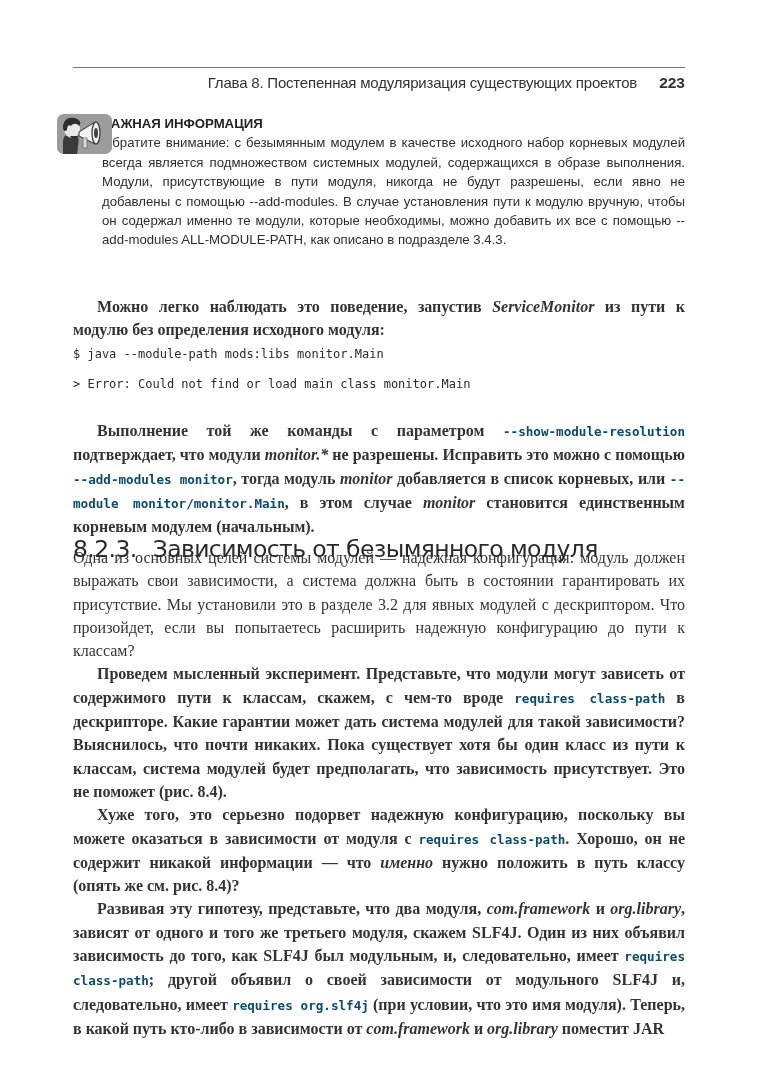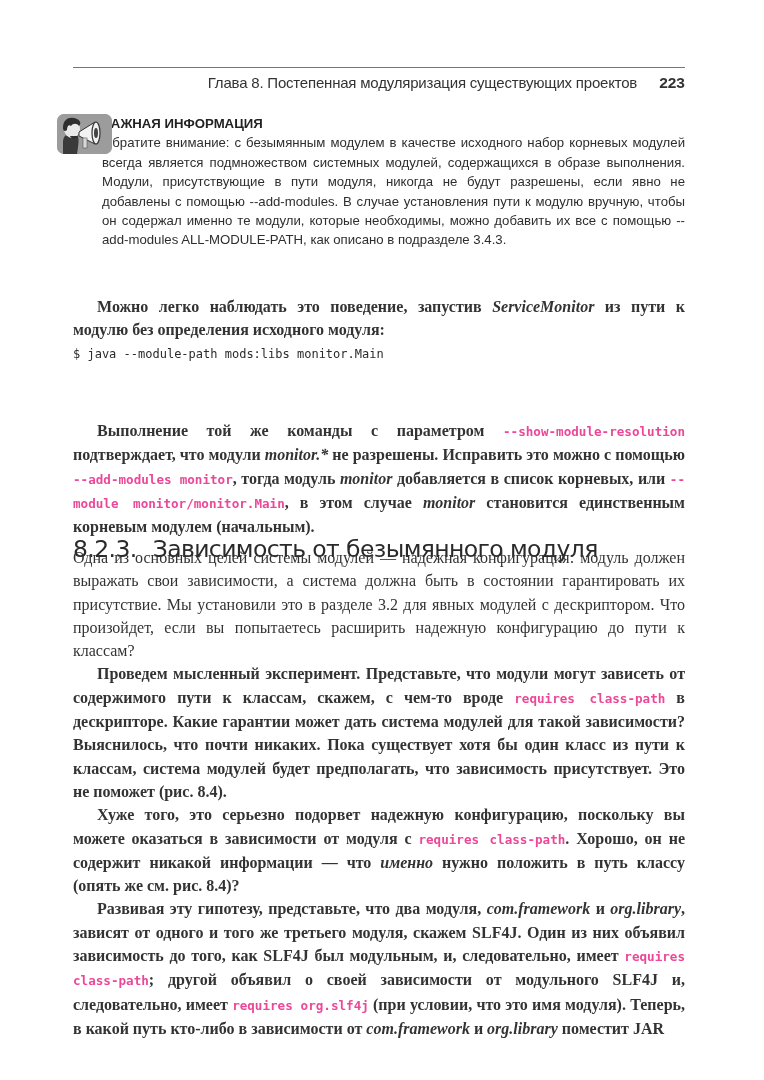--- a/index.html
+++ b/index.html
@@ -10,21 +10,21 @@
     font-family:"Liberation Sans", sans-serif; font-size:15px; color:#333; text-align:right; }
   .running-head .chap { display:inline-block; margin-right:22px; letter-spacing:-0.2px; }
   .running-head .pnum { display:inline-block; font-weight:bold; font-size:15.5px;text-align:right; }
   .note { position:absolute; left:73px; top:114px; width:612px; }
   .note-icon { position:absolute; left:-16px; top:0; width:55px; height:40px; border-radius:7px;
     background:#9a9a9a; overflow:hidden; }
   .note-body { margin-left:29px; font-family:Liberation Sans, sans-serif; font-size:13.2px; line-height:19.4px; color:#2e2e2e; text-align:justify; }
   .note-title { font-weight:bold; font-size:13.2px; margin-bottom:0px; color:#222; }
   .para { font-family:"Liberation Serif", serif; font-size:16px; line-height:23.3px; text-align:justify; color:#333; }
   .indent { text-indent:24px;font-weight:bold; }
-  .mono { font-family:"DejaVu Sans Mono", monospace; font-size:12.6px; color:#ec4899; }
+  .mono { font-family:"DejaVu Sans Mono", monospace; font-size:12.6px; color:#0c4a6e; }
   .it { font-style:italic; }
   .code-block { font-family:"DejaVu Sans Mono", monospace; font-size:12px; color:#2a2a2a; white-space:pre; line-height:18px; }
   .h3 { font-family:"DejaVu Sans", sans-serif; font-size:23.5px; color:#2a2a2a; letter-spacing:-0.6px; }
   .h3 .num { margin-right:16px; }
 </style>
 </head>
 <body>
 
 <div class="top-rule"></div>
 <div class="running-head">
@@ -52,20 +52,21 @@
 </div>
 
 <div class="page" style="top:295px;">
   <div class="para indent"><span>Можно легко наблюдать это поведение, запустив </span><span class="it">ServiceMonitor</span><span> из пути к модулю без определения исходного модуля:</span></div>
 </div>
 
 <div class="page" style="top:345px;">
   <div class="code-block">$ java --module-path mods:libs monitor.Main</div>
 </div>
 <div class="page" style="top:375px;">
+  <div class="code-block">&gt; Error: Could not find or load main class monitor.Main</div>
 </div>
 
 <div class="page" style="top:419px;">
   <div class="para indent"><span>Выполнение той же команды с параметром </span><span class="mono">--show-module-resolution</span><span> подтверждает, что модули </span><span class="it">monitor.*</span><span> не разрешены. Исправить это можно с помощью </span><span class="mono">--add-modules monitor</span><span>, тогда модуль </span><span class="it">monitor</span><span> добавляется в список корневых, или </span><span class="mono">--module monitor/monitor.Main</span><span>, в этом случае </span><span class="it">monitor</span><span> становится единственным корневым модулем (начальным).</span></div>
 </div>
 
 <div class="page" style="top:535px;">
   <div class="h3"><span class="num">8.2.3.</span><span>Зависимость от безымянного модуля</span></div>
 </div>
 

